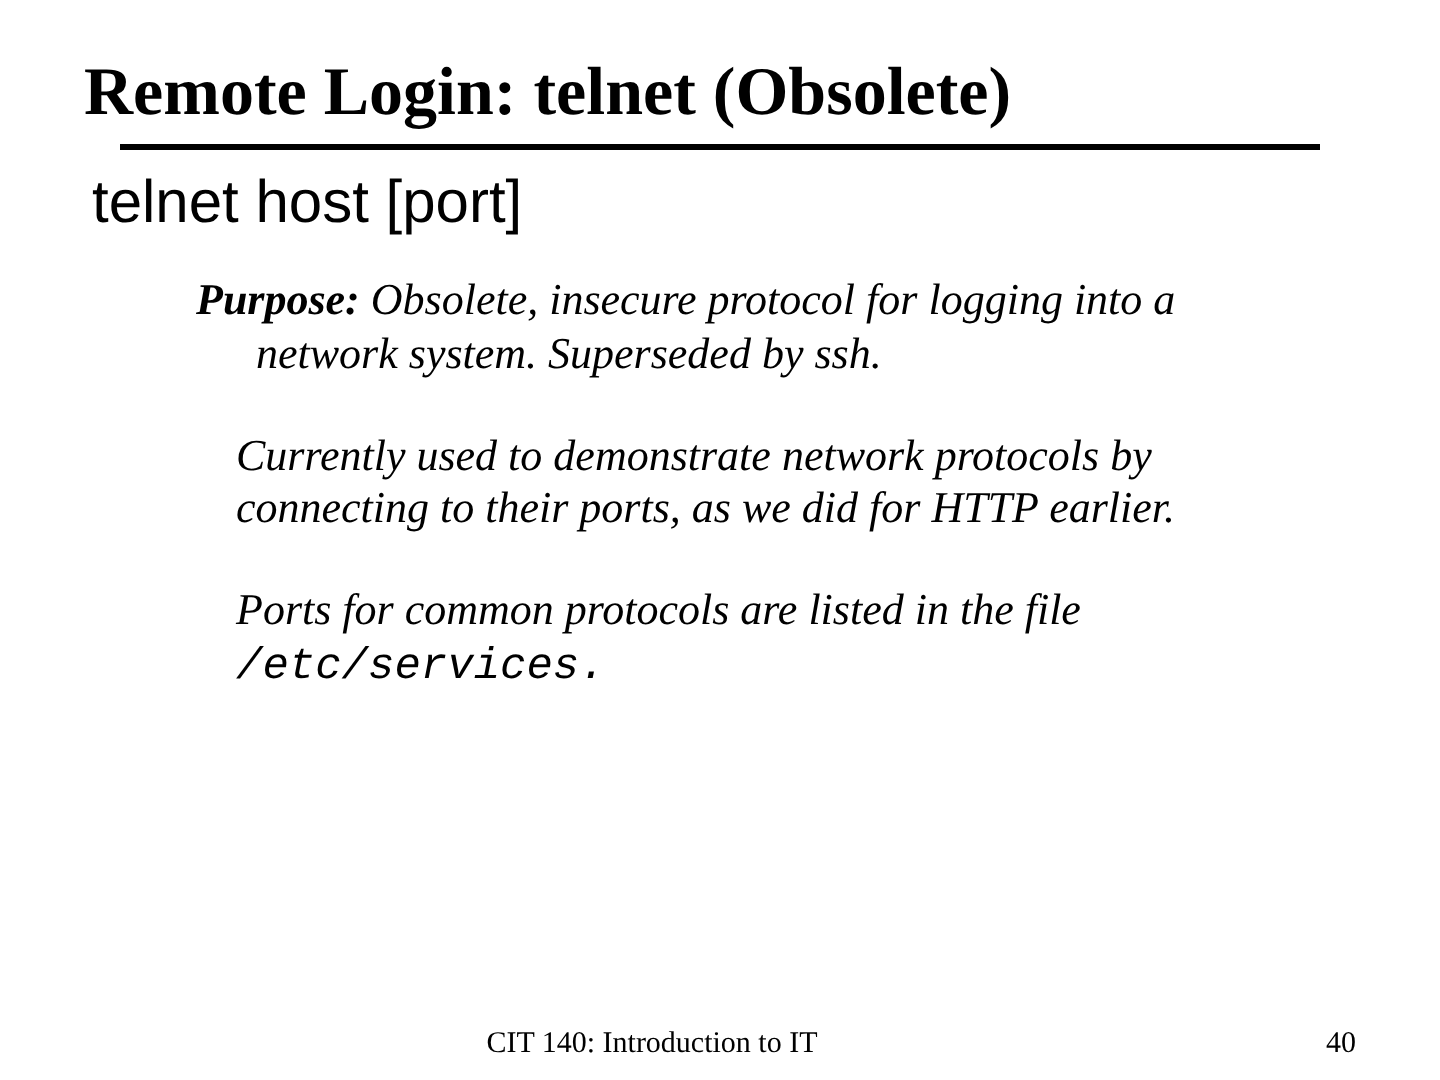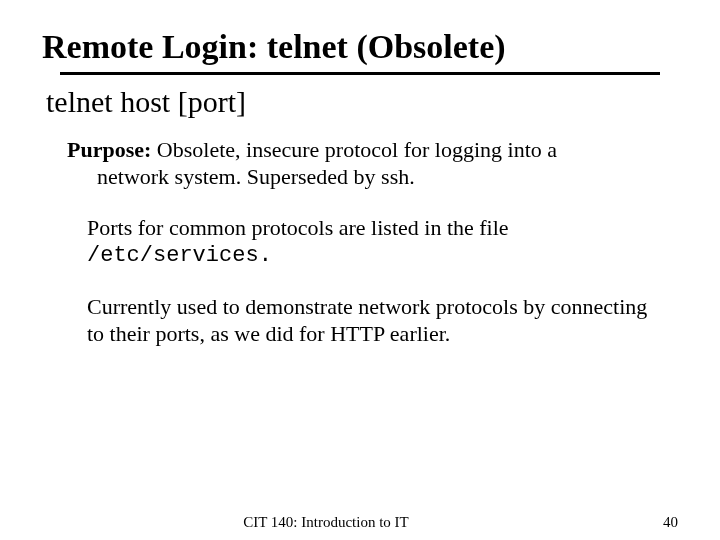--- a/index.html
+++ b/index.html
@@ -14,29 +14,30 @@
     font-size: 34px;
     font-weight: bold;
     text-align: left;
     padding-bottom: 6px;
   }
   .rule {
     border-bottom: 3px solid #000;
     margin: 0 18px 10px 18px;
   }
   .cmd {
-    font-family: Liberation Serif, serif;
+    font-family: Liberation Sans, sans-serif;
     font-size: 30px;
     margin: 4px 0 18px 4px;
   }
   .body {
-    margin-left: 25px;
+    margin-left: 56px;
     margin-right: 30px;
     font-size: 22px;
     line-height: 1.22;
+    font-style: italic;
   }
   .purpose { margin-bottom: 24px; }
   .purpose .label { font-weight: bold; }
   .purpose-cont { display: block; padding-left: 30px; }
   .para { margin-bottom: 24px; padding-left: 20px; }
   .mono { font-family: "Courier New", Courier, monospace; font-size: 22px; }
   .footer {
     position: absolute;
     bottom: 26px;
     left: 0;
@@ -63,25 +64,25 @@
 
   <div class="cmd">telnet host [port]</div>
 
   <div class="body">
 
     <div class="purpose">
       <span class="label">Purpose:</span><span> Obsolete, insecure protocol for logging into a</span>
       <span class="purpose-cont">network system.  Superseded by ssh.</span>
     </div>
 
+    <div class="para">Currently used to demonstrate network protocols by connecting to their ports, as we did for HTTP earlier.</div>
+
     <div class="para">
       <span>Ports for common protocols are listed in the file </span><span class="mono">/etc/services.</span>
     </div>
-
-    <div class="para">Currently used to demonstrate network protocols by connecting to their ports, as we did for HTTP earlier.</div>
 
   </div>
 
   <div class="footer">
     <div class="footer-center">CIT 140: Introduction to IT</div>
     <div class="footer-right">40</div>
   </div>
 
 </div>
 

